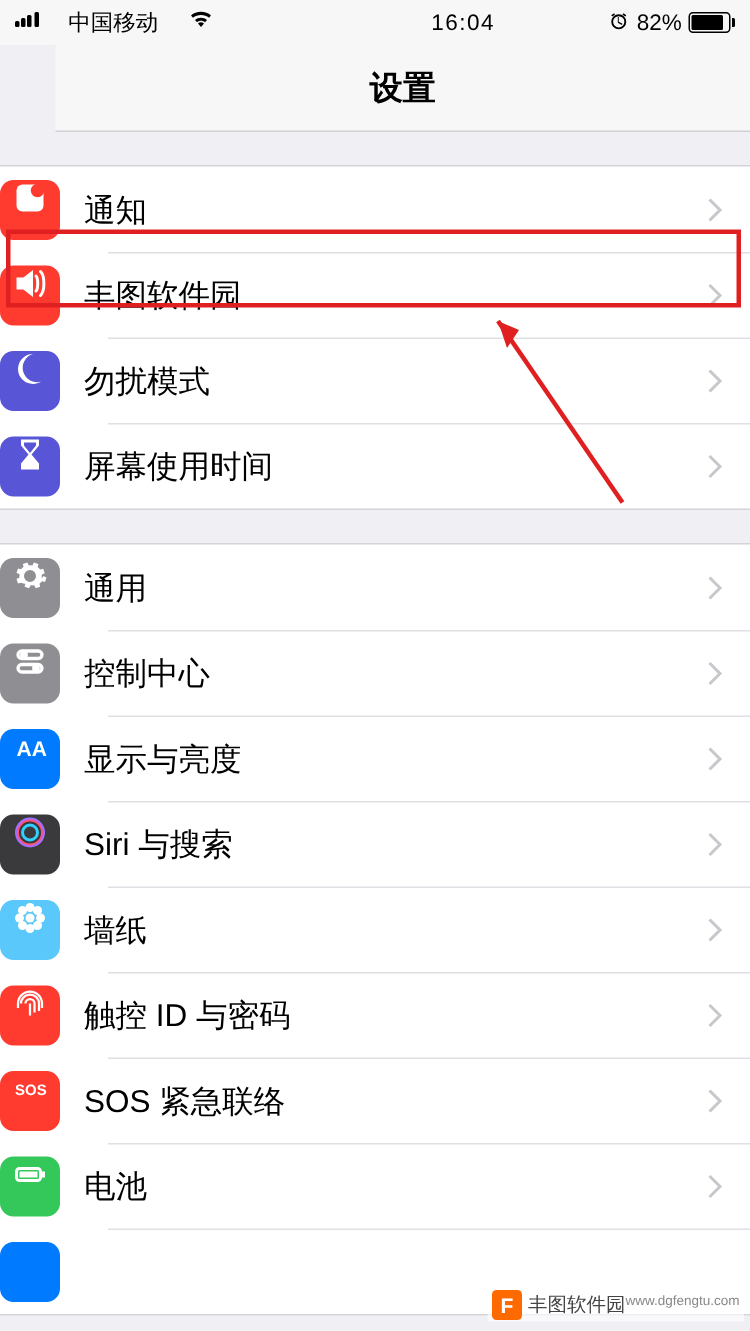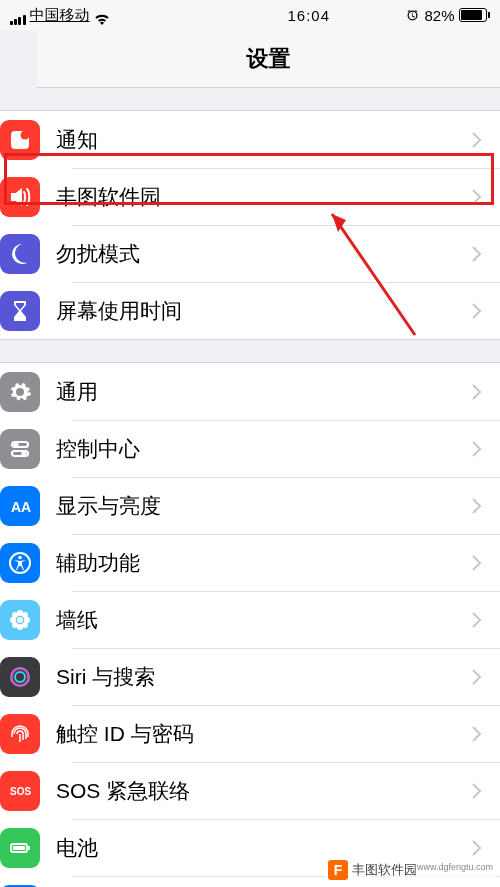--- a/index.html
+++ b/index.html
@@ -1,36 +1,36 @@
 <!DOCTYPE html>
 <html><head>
 <meta charset="utf-8">
 <style>
   * { box-sizing: border-box; margin: 0; padding: 0; }
   html, body { width: 500px; height: 887px; font-family: -apple-system, "Helvetica Neue", Arial, sans-serif; background: #efeff4; overflow: hidden; position: relative; }
   .status-bar { height: 30px; background: #f7f7f8; display: flex; align-items: center; padding: 0 10px; font-size: 15px; font-weight: 500; color: #000; }
-  .status-left { flex: 1; display: flex; align-items: flex-end; gap: 4px; text-decoration: underline; }
+  .status-left { flex: 1; display: flex; align-items: flex-start; gap: 20px; }
   .status-center { flex: 1; text-align: right; font-weight: 400; letter-spacing: 1px; }
-  .status-right { flex: 1; display: flex; justify-content: flex-end; align-items: center; gap: 4px; }
+  .status-right { flex: 1; display: flex; justify-content: flex-end; gap: 4px; }
   .signal-bars { display: inline-flex; align-items: flex-end; gap: 1.2px; height: 12px; }
   .signal-bars span { width: 3px; background: #000; border-radius: 1px; }
   .signal-bars span:nth-child(1){height:4px} .signal-bars span:nth-child(2){height:6px}
   .signal-bars span:nth-child(3){height:8px} .signal-bars span:nth-child(4){height:10px}
   .wifi-icon { width: 16px; height: 12px; }
   .battery { display: inline-flex; align-items: center; }
   .battery-body { width: 28px; height: 14px; border: 1.5px solid #000; border-radius: 3px; position: relative; }
   .battery-fill { position: absolute; left: 1px; top: 1px; bottom: 1px; width: 82%; background: #000; border-radius: 1px; }
   .battery-tip { width: 2.5px; height: 6px; background: #000; border-radius: 0 1px 1px 0; margin-left: 1px; }
   .nav-header { height: 58px; background: #f7f7f8; border-bottom: 1px solid #d0d0d4; display: flex; align-items: center; justify-content: center; margin-left: 37px; }
   .nav-title { font-size: 22px; font-weight: 600; }
   .spacer { height: 22px; }
   .group { background: #fff; border-top: 1px solid #d4d4d8; border-bottom: 1px solid #d4d4d8; }
   .row { display: flex; align-items: center; height: 57px; padding: 0 18px 0 0; position: relative; }
   .row + .row::before { content: ""; position: absolute; left: 72px; right: 0; top: 0; height: 1px; background: #e0e0e4; }
-  .row-icon { width: 40px; height: 40px; border-radius: 9px; display: flex; align-items: center; justify-content: center; margin-right: 16px; flex-shrink: 0; }
+  .row-icon { width: 40px; height: 40px; border-radius: 9px; display: flex; justify-content: center; margin-right: 16px; flex-shrink: 0; }
   .row-icon svg { width: 24px; height: 24px; }
   .row-label { flex: 1; font-size: 21px; color: #000; }
   .chevron { color: #c7c7cc; }
   .chevron svg { width: 10px; height: 16px; display:block; }
   .highlight-box { position: absolute; border: 3px solid #e02020; pointer-events: none; }
   .arrow-overlay { position: absolute; color: #e02020; pointer-events: none; }
   .watermark { position: absolute; right: 4px; bottom: 6px; display: flex; align-items: center; gap: 4px; font-size: 14px; color: #666; background: rgba(255,255,255,0.6); padding: 1px 3px; }
   .wm-logo { width: 20px; height: 20px; background: #ff6a00; border-radius: 3px; display:flex; align-items:center; justify-content:center; color:#fff; font-weight:700; font-size:14px;}
   
   .bg-red { background: #ff3b30; } .bg-purple { background: #5856d6; }
@@ -171,28 +171,28 @@
         </svg>
     </div>
     <div class="row-label">显示与亮度</div>
     <span class="chevron">
         <svg viewBox="0 0 10 16">
           <path d="M1 1l7 7-7 7" stroke="currentColor" stroke-width="2" fill="none"></path>
         </svg>
       </span>
   </div>
   <div class="row">
-    <div class="row-icon bg-blue">
-      <svg viewBox="0 0 24 24" fill="#fff">
-          <circle cx="12" cy="12" r="10" fill="none" stroke="#fff" stroke-width="2"></circle>
-          <circle cx="12" cy="6.5" r="1.8"></circle>
-          <path d="M6 9l6 1 6-1-4 2v3l2 5h-1l-2-4h-2l-2 4H8l2-5v-3z"></path>
-        </svg>
-    </div>
-    <div class="row-label">辅助功能</div>
+    <div class="row-icon bg-darkgray">
+      <svg viewBox="0 0 24 24">
+          <circle cx="12" cy="12" r="9" fill="none" stroke="#a070ff" stroke-width="2"></circle>
+          <circle cx="12" cy="12" r="5" fill="none" stroke="#30d0ff" stroke-width="2"></circle>
+          <circle cx="12" cy="12" r="8" fill="none" stroke="#ff5078" stroke-width="1.2"></circle>
+        </svg>
+    </div>
+    <div class="row-label">Siri 与搜索</div>
     <span class="chevron">
         <svg viewBox="0 0 10 16">
           <path d="M1 1l7 7-7 7" stroke="currentColor" stroke-width="2" fill="none"></path>
         </svg>
       </span>
   </div>
   <div class="row">
     <div class="row-icon bg-lightblue">
       <svg viewBox="0 0 24 24" fill="#fff">
           <circle cx="12" cy="12" r="3"></circle>
@@ -207,35 +207,20 @@
         </svg>
     </div>
     <div class="row-label">墙纸</div>
     <span class="chevron">
         <svg viewBox="0 0 10 16">
           <path d="M1 1l7 7-7 7" stroke="currentColor" stroke-width="2" fill="none"></path>
         </svg>
       </span>
   </div>
   <div class="row">
-    <div class="row-icon bg-darkgray">
-      <svg viewBox="0 0 24 24">
-          <circle cx="12" cy="12" r="9" fill="none" stroke="#a070ff" stroke-width="2"></circle>
-          <circle cx="12" cy="12" r="5" fill="none" stroke="#30d0ff" stroke-width="2"></circle>
-          <circle cx="12" cy="12" r="8" fill="none" stroke="#ff5078" stroke-width="1.2"></circle>
-        </svg>
-    </div>
-    <div class="row-label">Siri 与搜索</div>
-    <span class="chevron">
-        <svg viewBox="0 0 10 16">
-          <path d="M1 1l7 7-7 7" stroke="currentColor" stroke-width="2" fill="none"></path>
-        </svg>
-      </span>
-  </div>
-  <div class="row">
     <div class="row-icon bg-red">
       <svg viewBox="0 0 24 24" fill="none" stroke="#fff" stroke-width="1.5">
           <path d="M6 12a6 6 0 0112 0v5M9 12a3 3 0 016 0v6M12 12v8M4 15v-3a8 8 0 0116 0v3"></path>
         </svg>
     </div>
     <div class="row-label">触控 ID 与密码</div>
     <span class="chevron">
         <svg viewBox="0 0 10 16">
           <path d="M1 1l7 7-7 7" stroke="currentColor" stroke-width="2" fill="none"></path>
         </svg>

